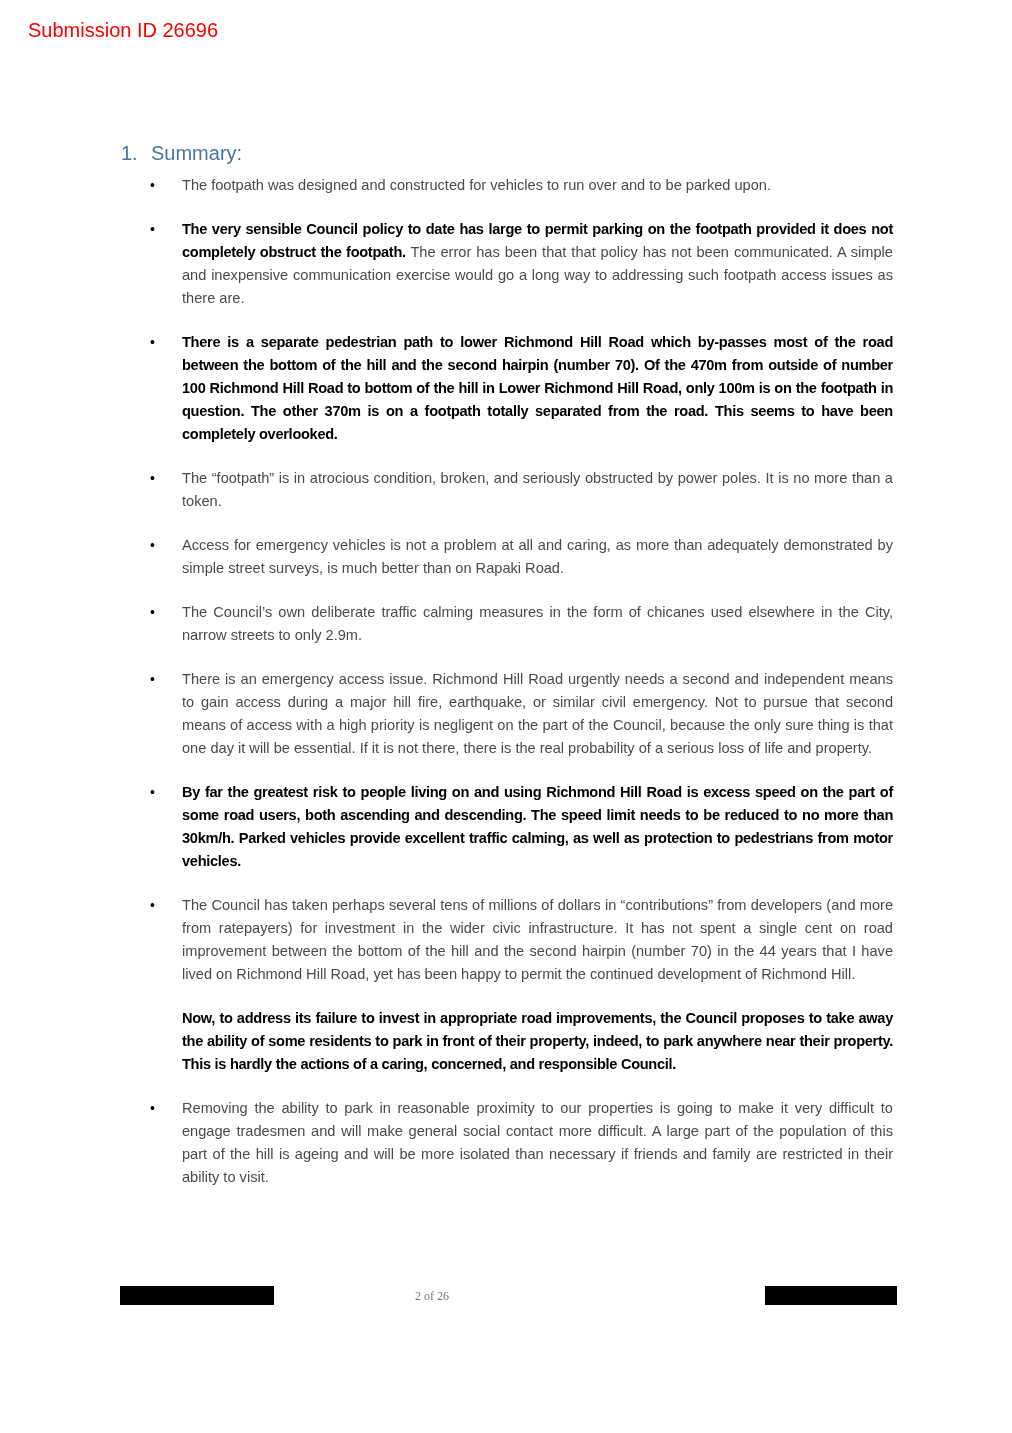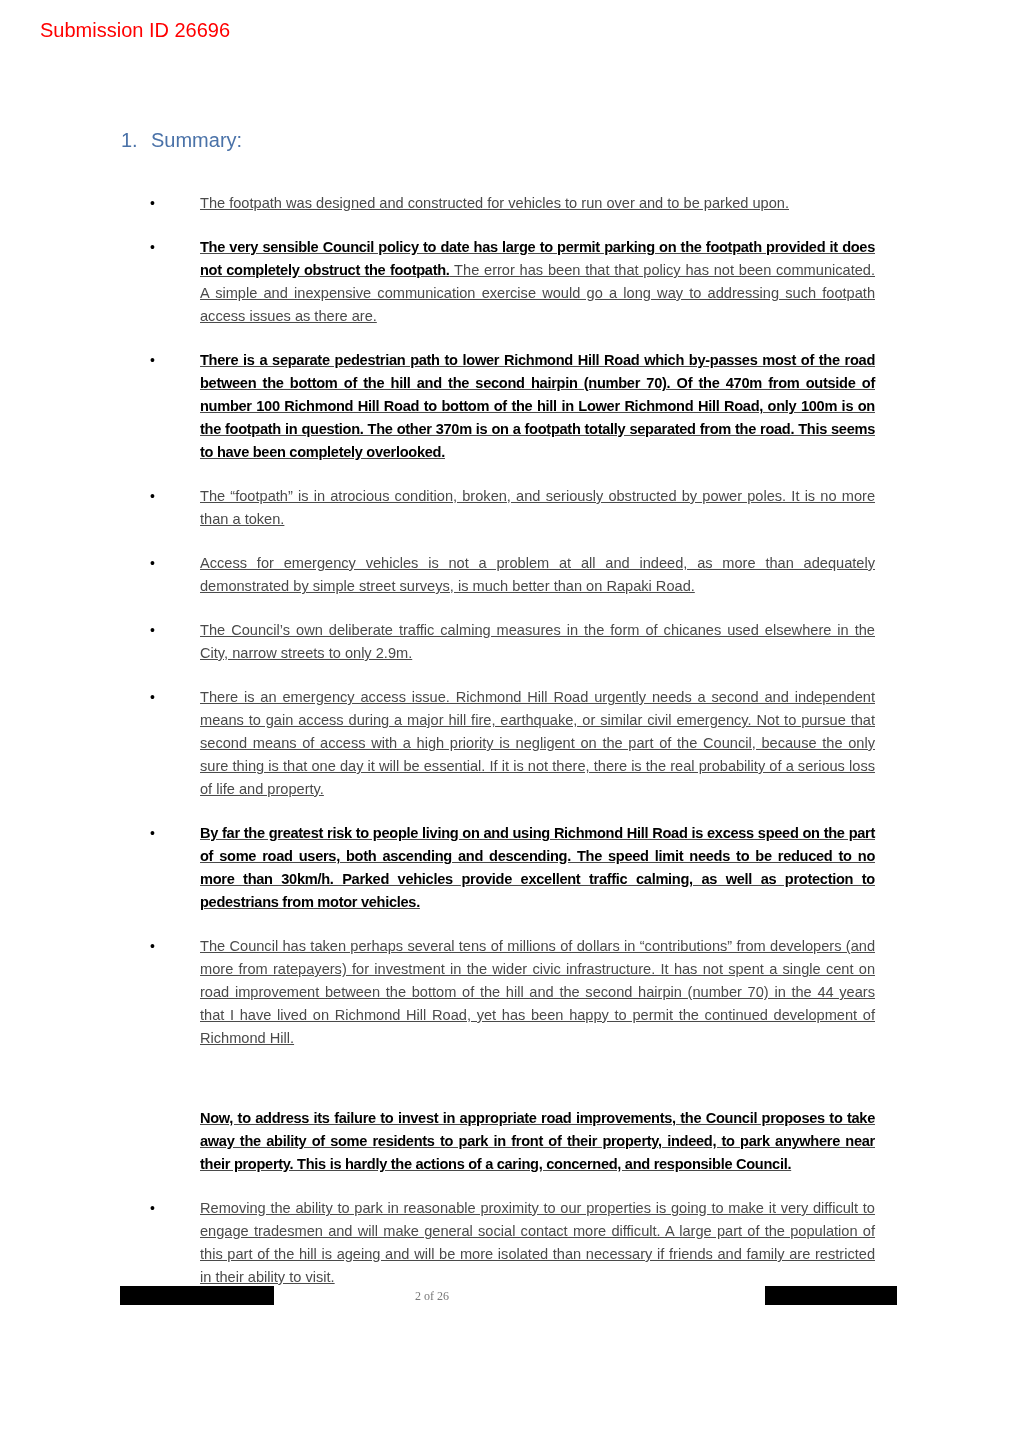--- a/index.html
+++ b/index.html
@@ -1,35 +1,35 @@
 <!DOCTYPE html>
 <html><head>
   <meta charset="utf-8">
   <style>
     html, body { margin: 0; padding: 0; background: #ffffff; }
     body { width: 1012px; height: 1433px; position: relative; overflow: hidden; }
     .sub-id {
-      position: absolute; left: 40px; top: 19px;
+      position: absolute; left: 28px; top: 19px;
       font-family: "Liberation Sans", sans-serif; font-size: 20px; color: #ff0000;
     }
     .heading {
-      position: absolute; left: 121px; top: 129px;
+      position: absolute; left: 121px; top: 142px;
       font-family: "Liberation Sans", sans-serif; font-size: 20px; color: #4a72a8;
     }
     .heading .num { display: inline-block; width: 30px; }
     .content {
       position: absolute; left: 150px; top: 174px; width: 743px;
       font-family: "Liberation Sans", sans-serif; font-size: 14.6px; line-height: 23px; color: #4a4a4a;
     }
     .item { position: relative; padding-left: 32px; text-align: justify; margin-bottom: 21px; }
     .item .bullet {
       position: absolute; left: 0; top: 0; width: 10px; color: #000;
       font-size: 14px;
     }
-    .item p { margin: 18px; text-decoration: underline; }
+    .item p { margin: 0; }
     .b { font-weight: bold; color: #000; letter-spacing: -0.3px; }
     .gap { height: 21px; }
     .footer-box-left {
       position: absolute; left: 120px; top: 1286px; width: 154px; height: 19px; background: #000;
     }
     .footer-box-right {
       position: absolute; left: 765px; top: 1286px; width: 132px; height: 19px; background: #000;
     }
     .page-num {
       position: absolute; left: 0; width: 864px; top: 1289px; text-align: center;
@@ -58,21 +58,21 @@
   <div class="item">
     <span class="bullet">•</span>
     <p><span class="b">There is a separate pedestrian path to lower Richmond Hill Road which by-passes most of the road between the bottom of the hill and the second hairpin (number 70). Of the 470m from outside of number 100 Richmond Hill Road to bottom of the hill in Lower Richmond Hill Road, only 100m is on the footpath in question. The other 370m is on a footpath totally separated from the road. This seems to have been completely overlooked.</span></p>
   </div>
   <div class="item">
     <span class="bullet">•</span>
     <p><span>The “footpath” is in atrocious condition, broken, and seriously obstructed by power poles. It is no more than a token.</span></p>
   </div>
   <div class="item">
     <span class="bullet">•</span>
-    <p><span>Access for emergency vehicles is not a problem at all and indeed, as more than adequately demonstrated by simple street surveys, is much better than on Rapaki Road.</span></p>
+    <p><span>Access for emergency vehicles is not a problem at all and caring, as more than adequately demonstrated by simple street surveys, is much better than on Rapaki Road.</span></p>
   </div>
   <div class="item">
     <span class="bullet">•</span>
     <p><span>The Council’s own deliberate traffic calming measures in the form of chicanes used elsewhere in the City, narrow streets to only 2.9m.</span></p>
   </div>
   <div class="item">
     <span class="bullet">•</span>
     <p><span>There is an emergency access issue. Richmond Hill Road urgently needs a second and independent means to gain access during a major hill fire, earthquake, or similar civil emergency. Not to pursue that second means of access with a high priority is negligent on the part of the Council, because the only sure thing is that one day it will be essential. If it is not there, there is the real probability of a serious loss of life and property.</span></p>
   </div>
   <div class="item">

